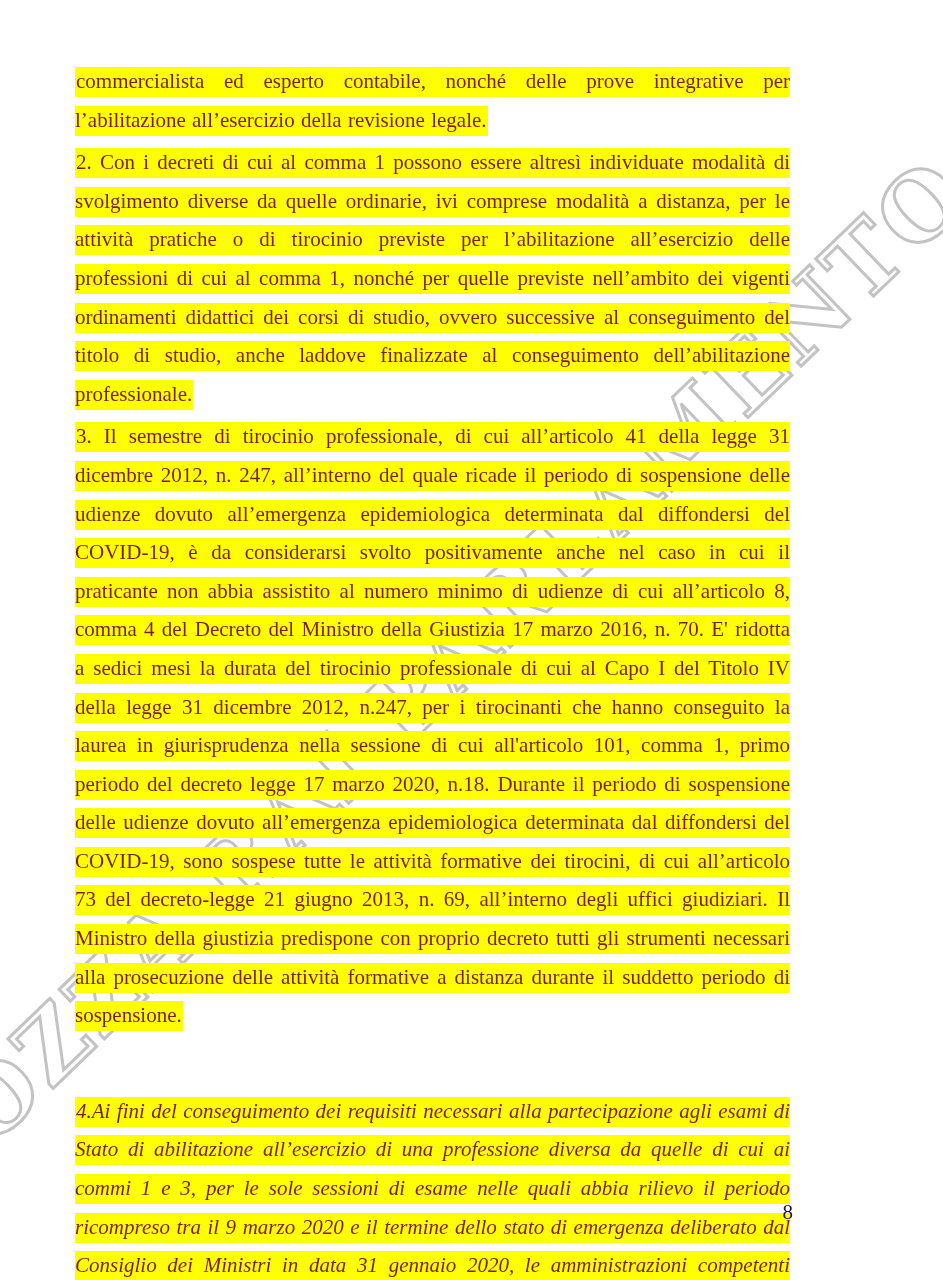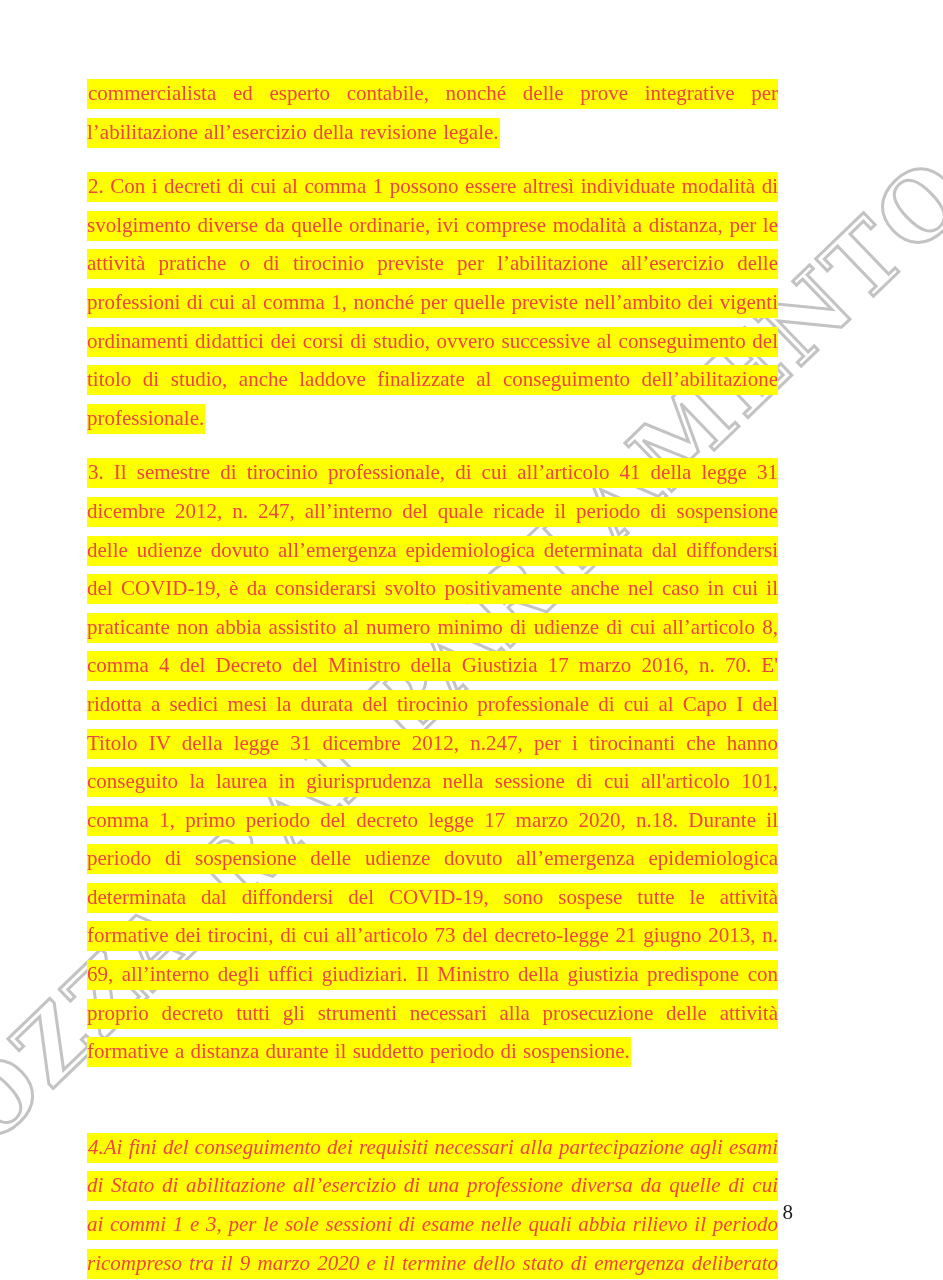--- a/index.html
+++ b/index.html
@@ -42,25 +42,25 @@
     .watermark { color: rgba(190,190,190,0.55); }
   }
   .content {
     position: absolute;
     left: 71px;
     top: 58px;
     width: 723px;
     z-index: 1;
   }
   .para {
-    margin: 16px;
+    margin: 4px;
     font-size: 21px;
     line-height: 38.6px;
     text-align: justify;
-    color: #ef4444;
+    color: #7f1d1d;
     word-spacing: 1px;
   }
   .para.italic {
     font-style: italic;
     margin-top: 57px;
   }
   .hl {
     background: #ffff00;
     padding: 2px 1px 4px 1px;
     

